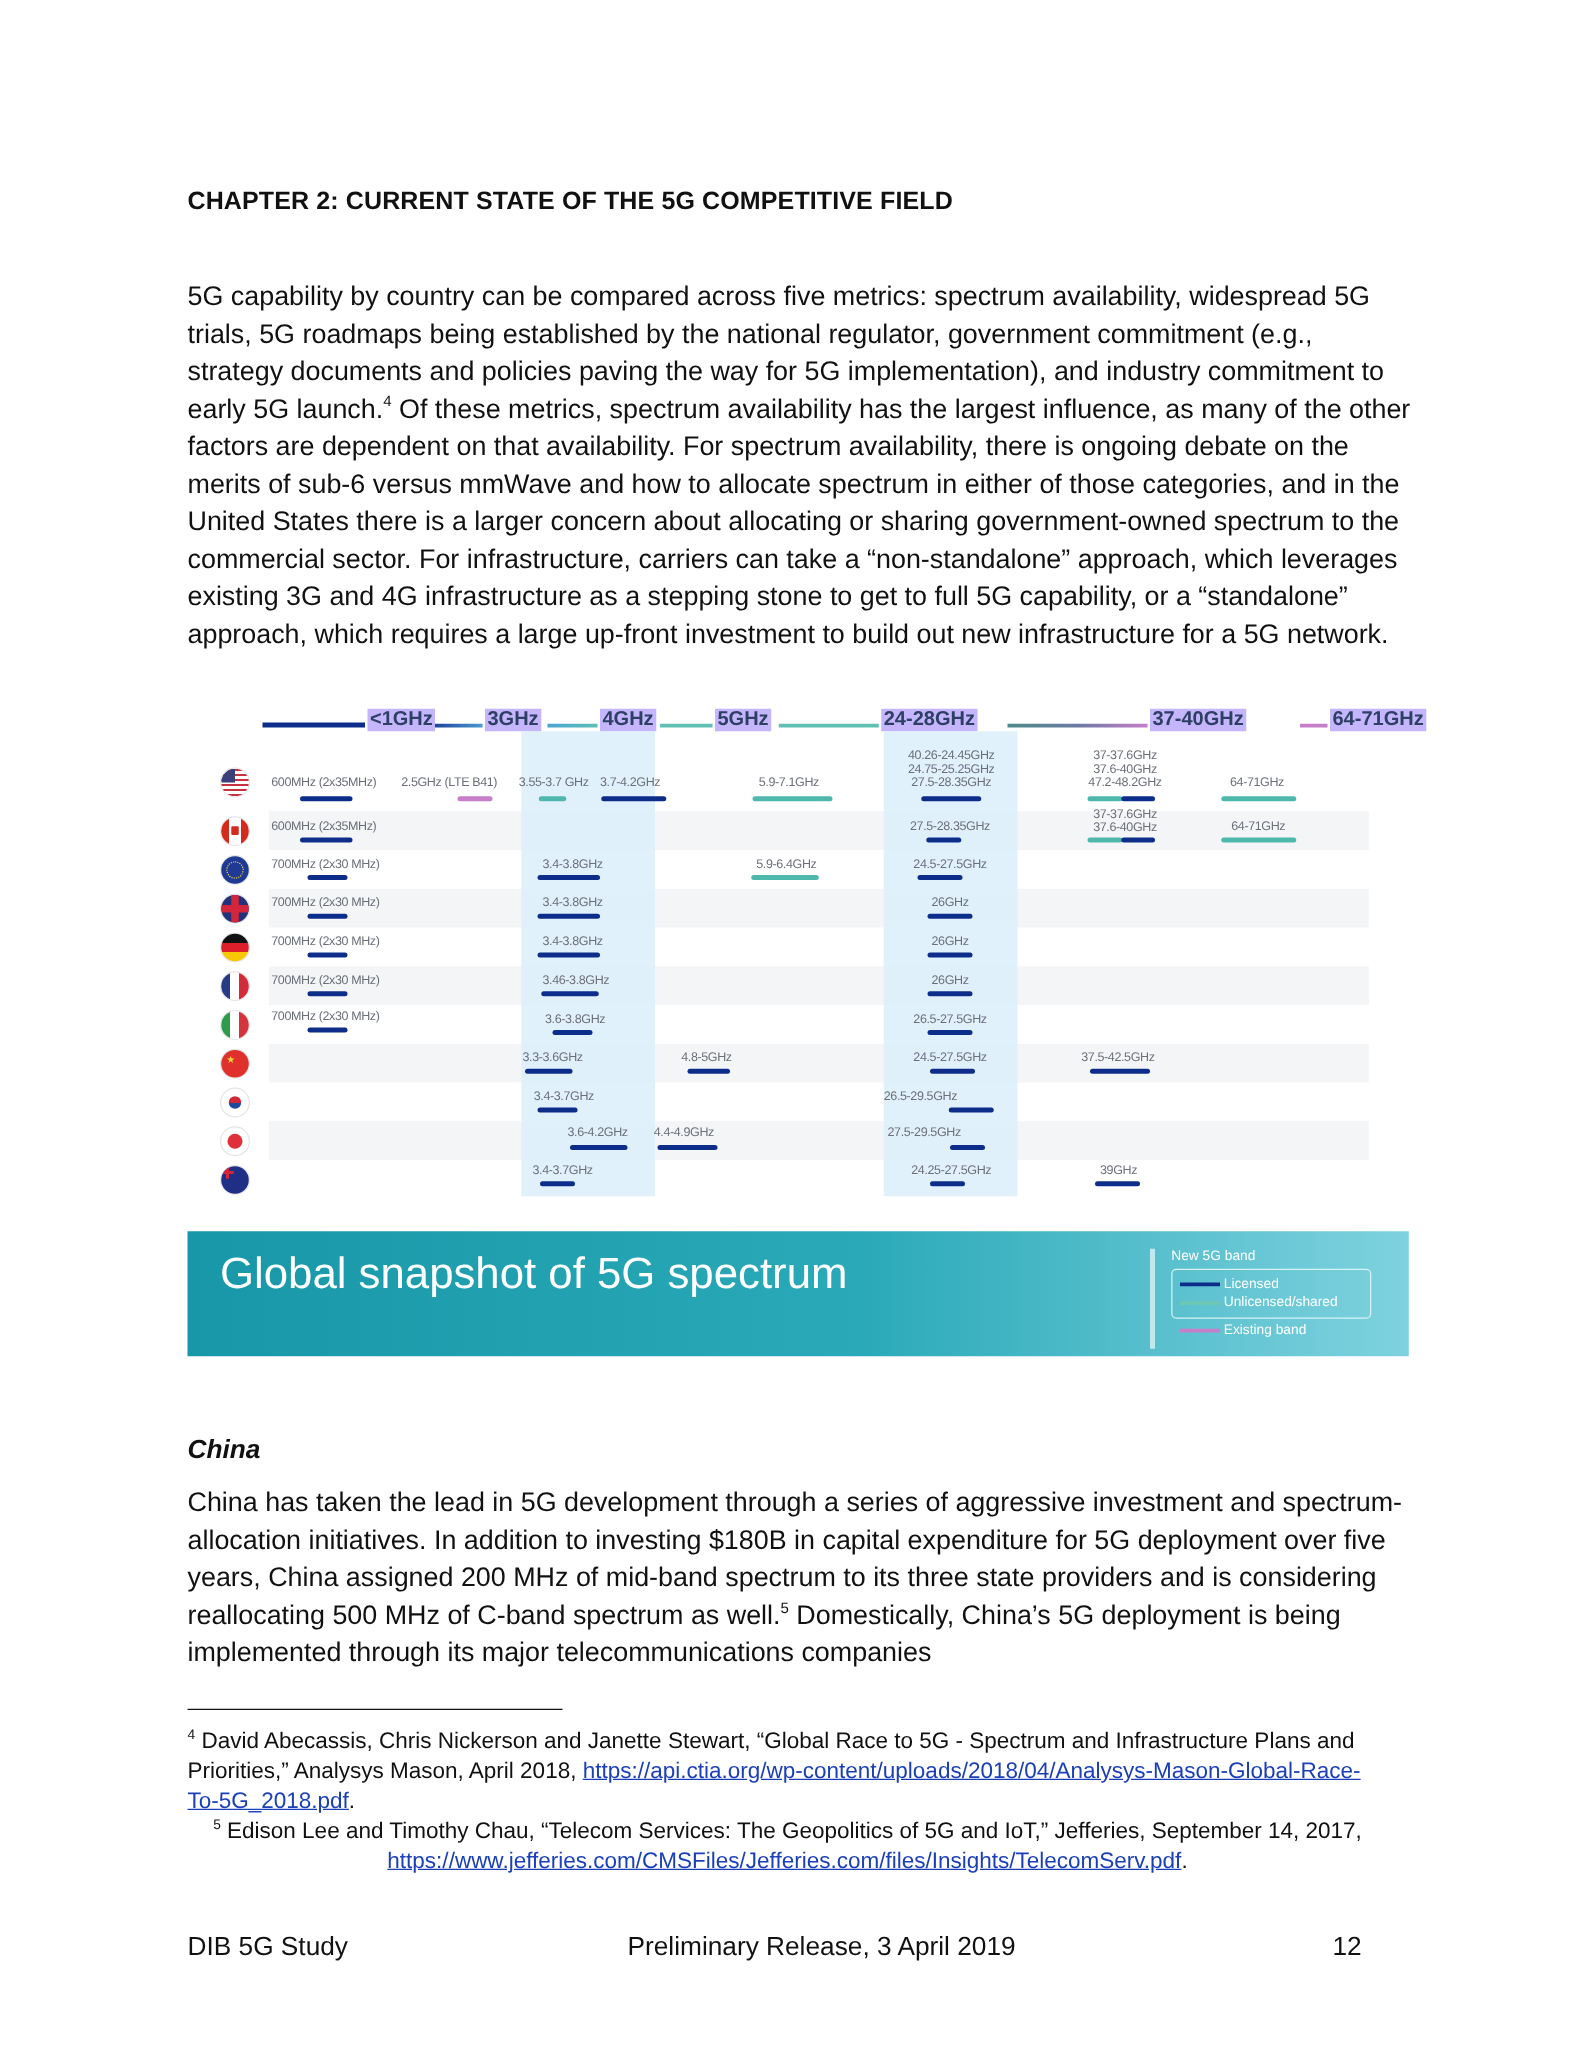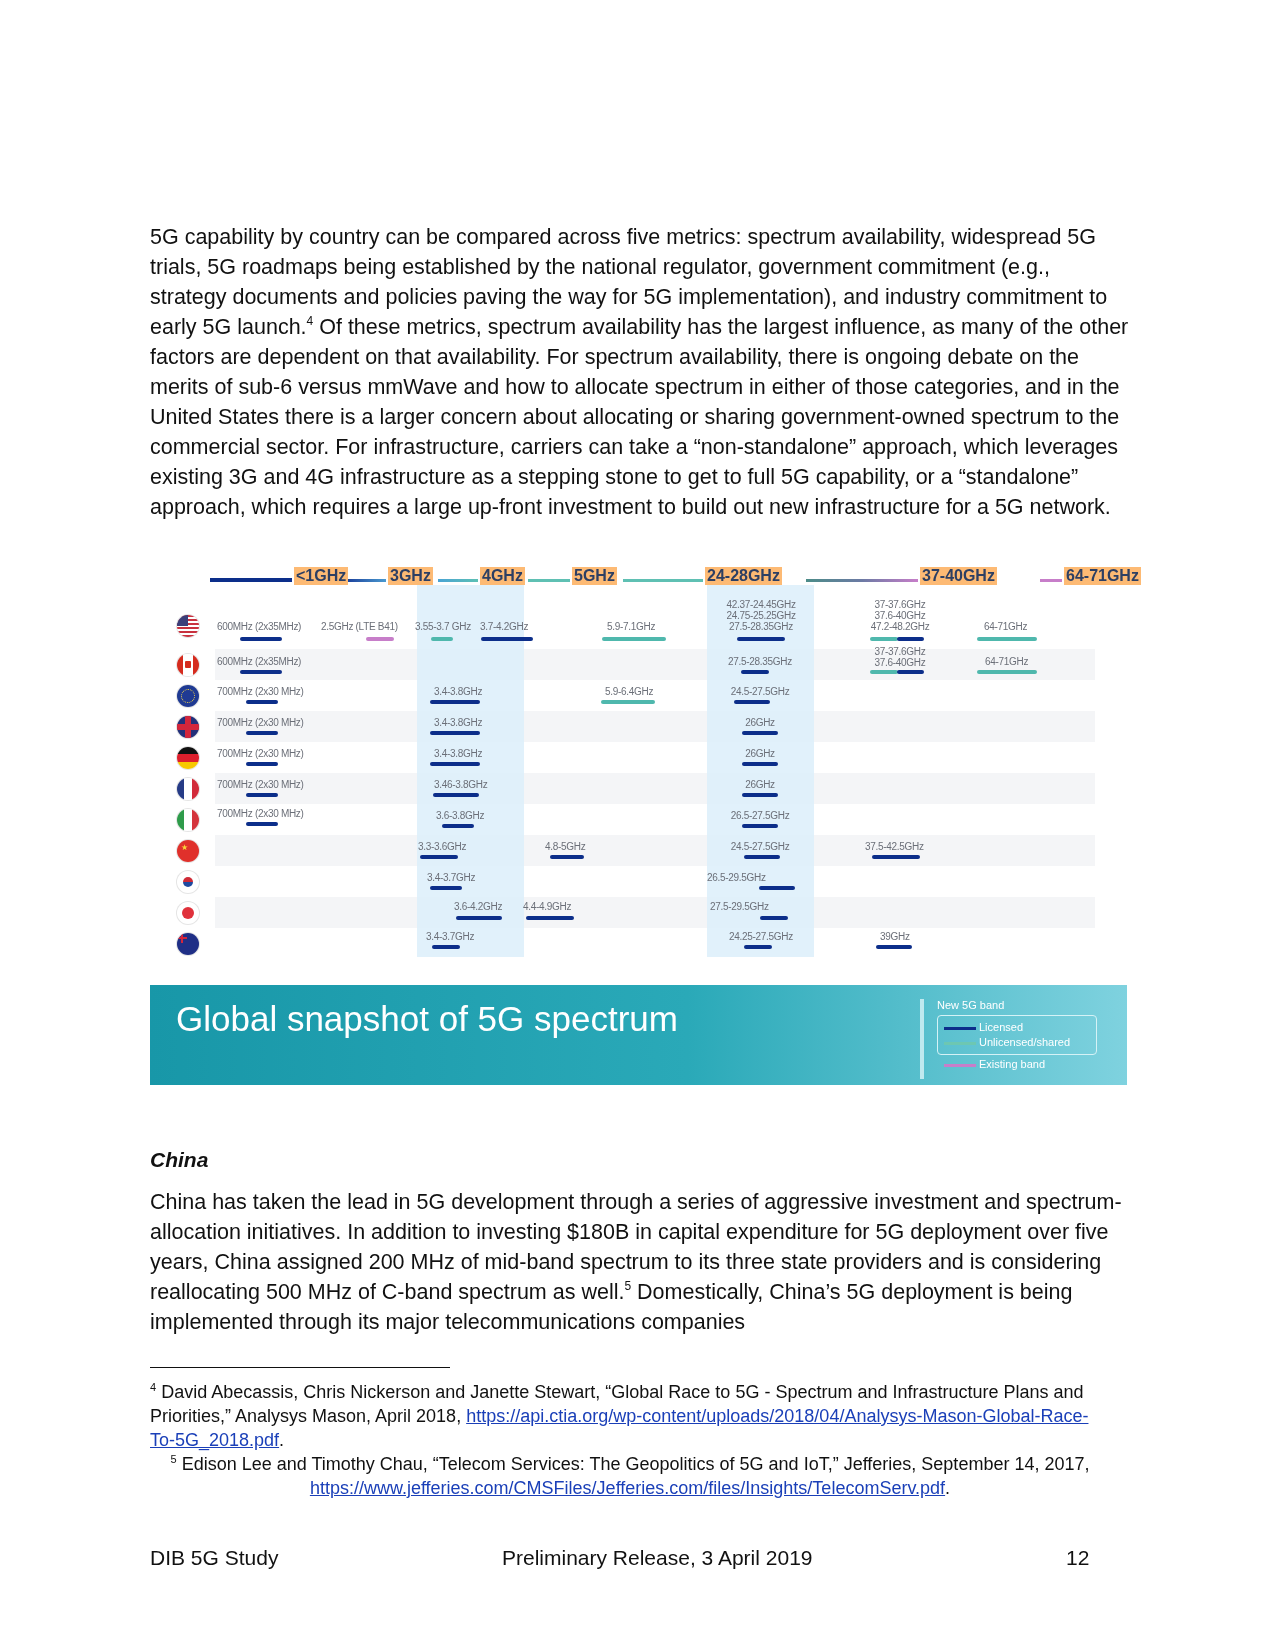--- a/index.html
+++ b/index.html
@@ -8,21 +8,21 @@
   .page { position: absolute; left: 0; top: 0; width: 1275px; height: 1650px; }
   .chapter { position: absolute; left: 150px; top: 150px; font-weight: bold; font-size: 20px; letter-spacing: 0.1px; }
   .para { position: absolute; left: 150px; width: 980px; font-size: 21.5px; line-height: 30px; }
   .para sup { font-size: 12px; vertical-align: 9px; line-height: 0; }
   .p1 { top: 222px; }
 
   
   .figure { position: absolute; left: 150px; top: 565px; width: 977px; height: 520px; }
   .bandscale { position: absolute; top: 0; left: 0; width: 977px; height: 30px; }
   .bandscale .seg { position: absolute; top: 14px; height: 3px; }
-  .bandscale .lbl { position: absolute; top: 2px; font-size: 16px; font-weight: bold; color: #2d3f63; background: #fdba74; padding: 0 2px; white-space: nowrap; }
+  .bandscale .lbl { position: absolute; top: 2px; font-size: 16px; font-weight: bold; color: #2d3f63; background: #c4b5fd; padding: 0 2px; white-space: nowrap; }
 
   .grid { position: absolute; top: 40px; left: 0; width: 977px; height: 350px; }
   .row { position: absolute; left: 65px; width: 880px; height: 31px; }
   .row.alt { background: #f4f5f7; }
   .col-hl { position: absolute; background: #dceefa; opacity: 0.85; }
   .flag { position: absolute; left: 27px; width: 22px; height: 22px; border-radius: 50%; overflow: hidden; box-shadow: 0 0 0 1px #e5e5e5; }
   .cell { position: absolute; font-size: 10px; color: #6b6f78; white-space: nowrap; text-align: center; line-height: 11px; font-family: "Liberation Sans Narrow", "Liberation Sans", sans-serif; letter-spacing: -0.3px; }
   .bar { position: absolute; height: 4px; border-radius: 2px; }
   .lic { background: #0c2e8a; }
   .unl { background: #4fb8ad; }
@@ -53,20 +53,21 @@
   .footer { position: absolute; top: 1546px; font-size: 21px; }
   .f-left { left: 150px; }
   .f-mid { left: 502px; }
   .f-right { left: 1066px; }
 </style>
 </head>
 <body>
 
 <div class="page">
 
+  <div class="chapter">CHAPTER 2: CURRENT STATE OF THE 5G COMPETITIVE FIELD</div>
 
   <div class="para p1"><span>5G capability by country can be compared across five metrics: spectrum availability, widespread 5G trials, 5G roadmaps being established by the national regulator, government commitment (e.g., strategy documents and policies paving the way for 5G implementation), and industry commitment to early 5G launch.</span><sup>4</sup><span> Of these metrics, spectrum availability has the largest influence, as many of the other factors are dependent on that availability. For spectrum availability, there is ongoing debate on the merits of sub-6 versus mmWave and how to allocate spectrum in either of those categories, and in the United States there is a larger concern about allocating or sharing government-owned spectrum to the commercial sector. For infrastructure, carriers can take a “non-standalone” approach, which leverages existing 3G and 4G infrastructure as a stepping stone to get to full 5G capability, or a “standalone” approach, which requires a large up-front investment to build out new infrastructure for a 5G network.</span></div>
 
   <div class="figure">
     <div class="bandscale">
       <div class="seg" style="left:60px;width:82px;height:4px;top:13px;background:#0c2e8a;"></div>
       <div class="seg" style="left:196px;width:40px;background:linear-gradient(90deg,#1a3f9a,#4a9ad0);"></div>
       <div class="seg" style="left:288px;width:40px;background:linear-gradient(90deg,#4aa4d4,#5cc0b4);"></div>
       <div class="seg" style="left:378px;width:42px;background:#5fc0b3;"></div>
       <div class="seg" style="left:473px;width:80px;background:#5fc0b3;"></div>
@@ -131,21 +132,21 @@
       <div class="bar lic" style="left:90px;top:32px;width:42px;"></div>
       <div class="cell" style="left:171px;top:16px;">2.5GHz (LTE B41)</div>
       <div class="bar ext" style="left:216px;top:32px;width:28px;"></div>
       <div class="cell" style="left:265px;top:16px;">3.55-3.7 GHz</div>
       <div class="bar unl" style="left:281px;top:32px;width:22px;"></div>
       <div class="cell" style="left:330px;top:16px;">3.7-4.2GHz</div>
       <div class="bar lic" style="left:331px;top:32px;width:52px;"></div>
       <div class="cell" style="left:457px;top:16px;">5.9-7.1GHz</div>
       <div class="bar unl" style="left:452px;top:32px;width:64px;"></div>
       <div class="cell" style="left:536px;top:-6px;width:150px;">
-          <div>42.37-24.45GHz</div>
+          <div>40.26-24.45GHz</div>
           <div>24.75-25.25GHz</div>
           <div>27.5-28.35GHz</div>
         </div>
       <div class="bar lic" style="left:587px;top:32px;width:48px;"></div>
       <div class="cell" style="left:700px;top:-6px;width:100px;">
           <div>37-37.6GHz</div>
           <div>37.6-40GHz</div>
           <div>47.2-48.2GHz</div>
         </div>
       <div class="bar unl" style="left:720px;top:32px;width:28px;"></div>

